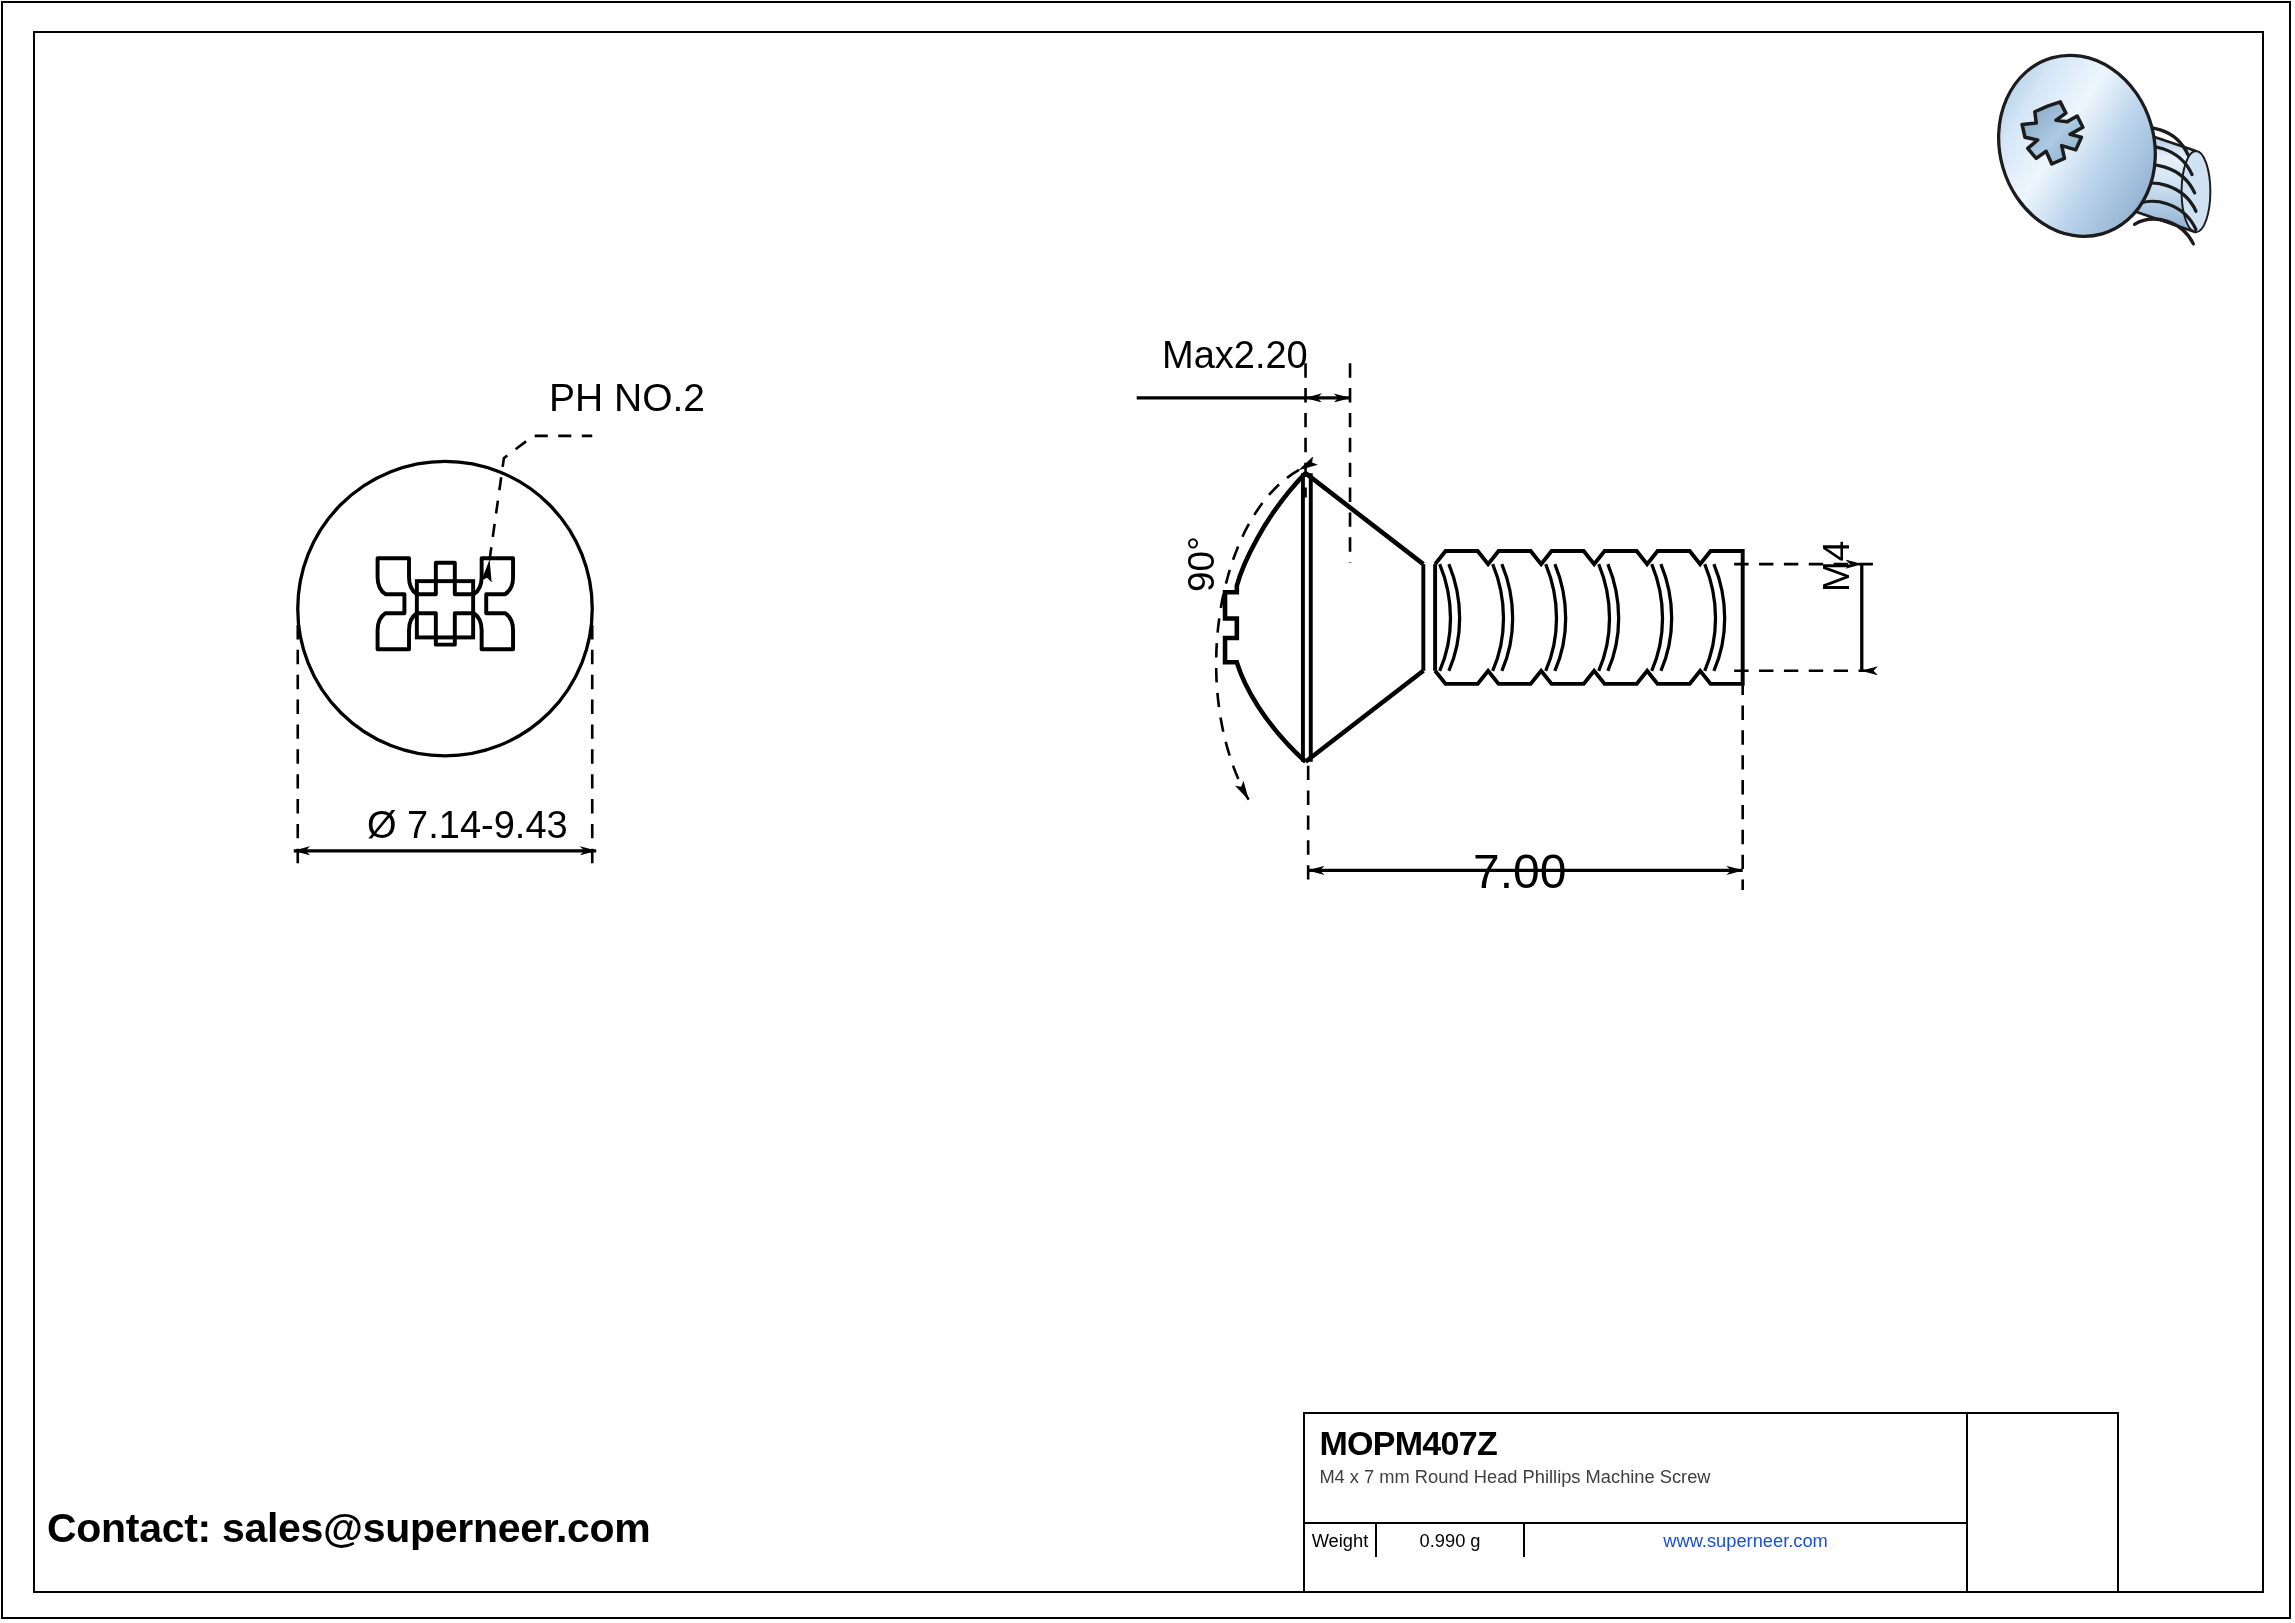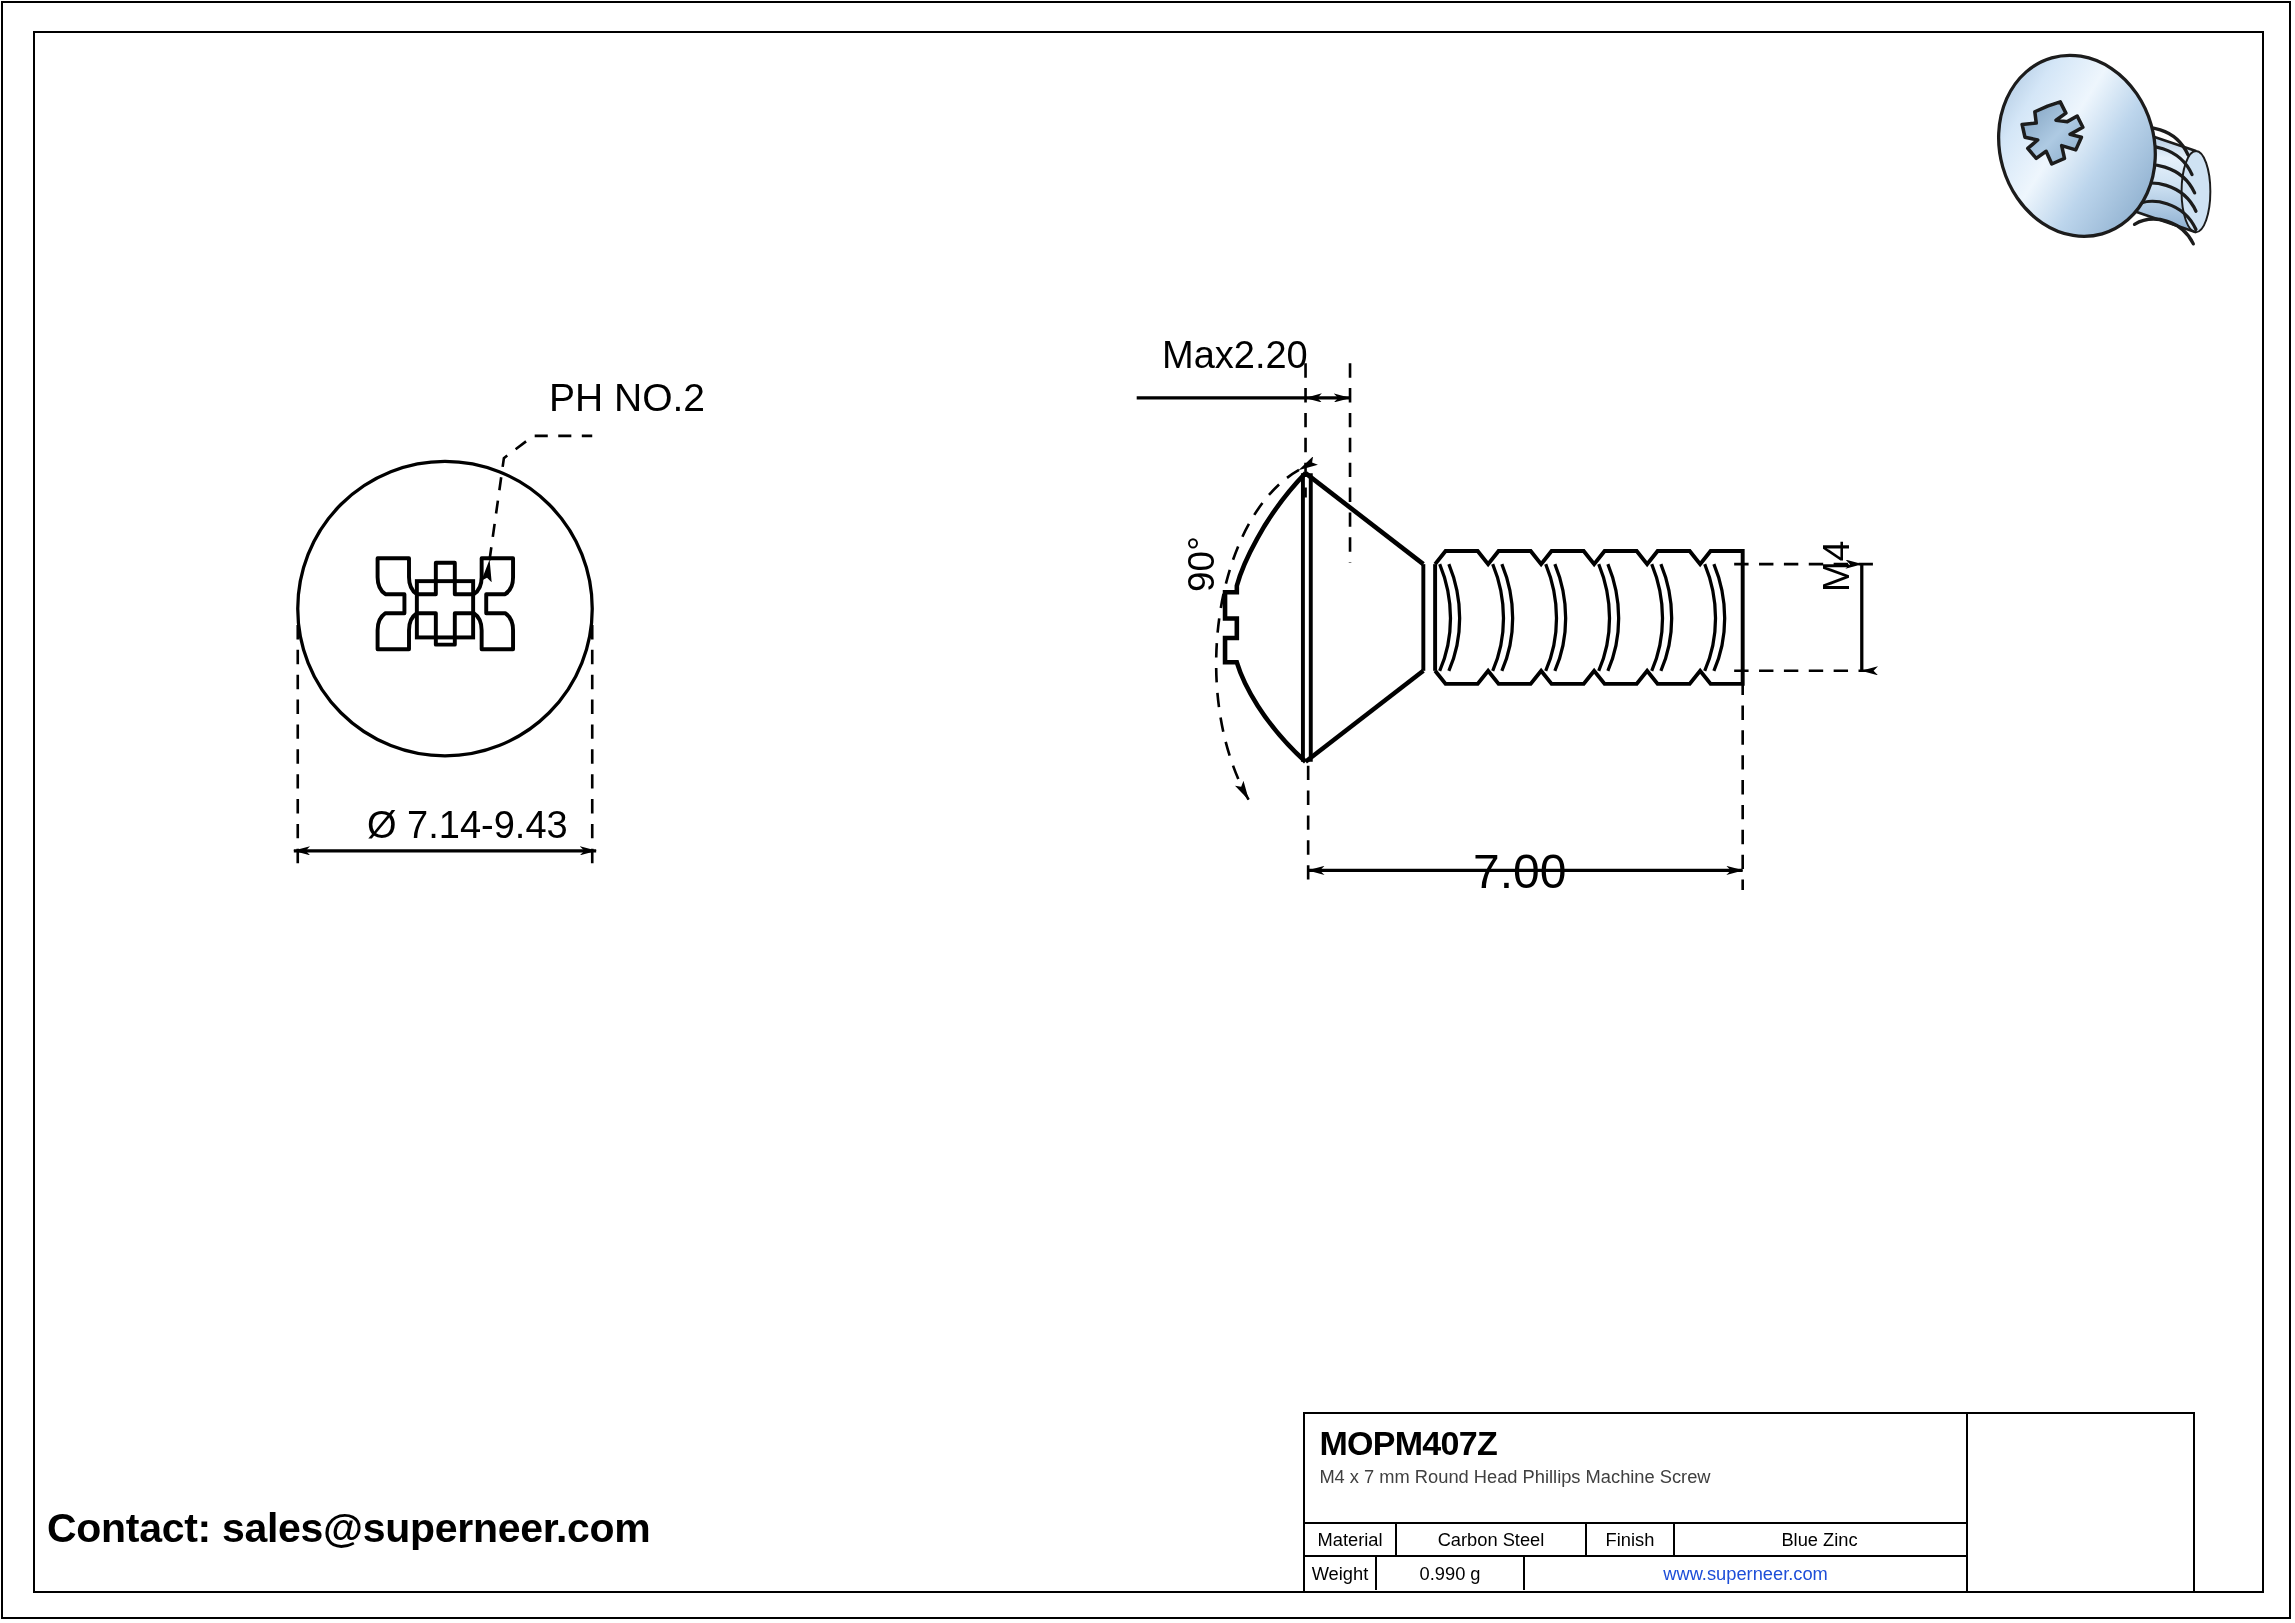--- a/index.html
+++ b/index.html
@@ -50,21 +50,21 @@
     font-family: "Liberation Sans", sans-serif;
     white-space: nowrap;
     letter-spacing: -0.3px;
   }
 
   
   #title-block {
     position: absolute;
     left: 1303px;
     top: 1412px;
-    width: 892px;
+    width: 816px;
     height: 181px;
     box-sizing: border-box;
     border: 2px solid #000;
     background: #fff;
     display: flex;
   }
   #tb-info {
     width: 663px;
     box-sizing: border-box;
     border-right: 2px solid #000;
@@ -385,26 +385,20 @@
 
 <div id="title-block">
 
   <div id="tb-info">
 
     <div id="tb-desc">
       <div id="part-number">MOPM407Z</div>
       <div class="desc-line">M4 x 7 mm Round Head Phillips Machine Screw</div>
     </div>
 
-    <div class="tb-row" id="tb-row-material">
-      <div class="tb-cell c-label divider">Material</div>
-      <div class="tb-cell c-value divider">Carbon Steel</div>
-      <div class="tb-cell c-label2 divider">Finish</div>
-      <div class="tb-cell c-value2">Blue Zinc</div>
-    </div>
 
     <div class="tb-row" id="tb-row-weight">
       <div class="tb-cell c-label divider">Weight</div>
       <div class="tb-cell c-value divider">0.990 g</div>
       <div class="tb-cell c-url">
         <span id="website-link">www.superneer.com</span>
       </div>
     </div>
   </div>
 

